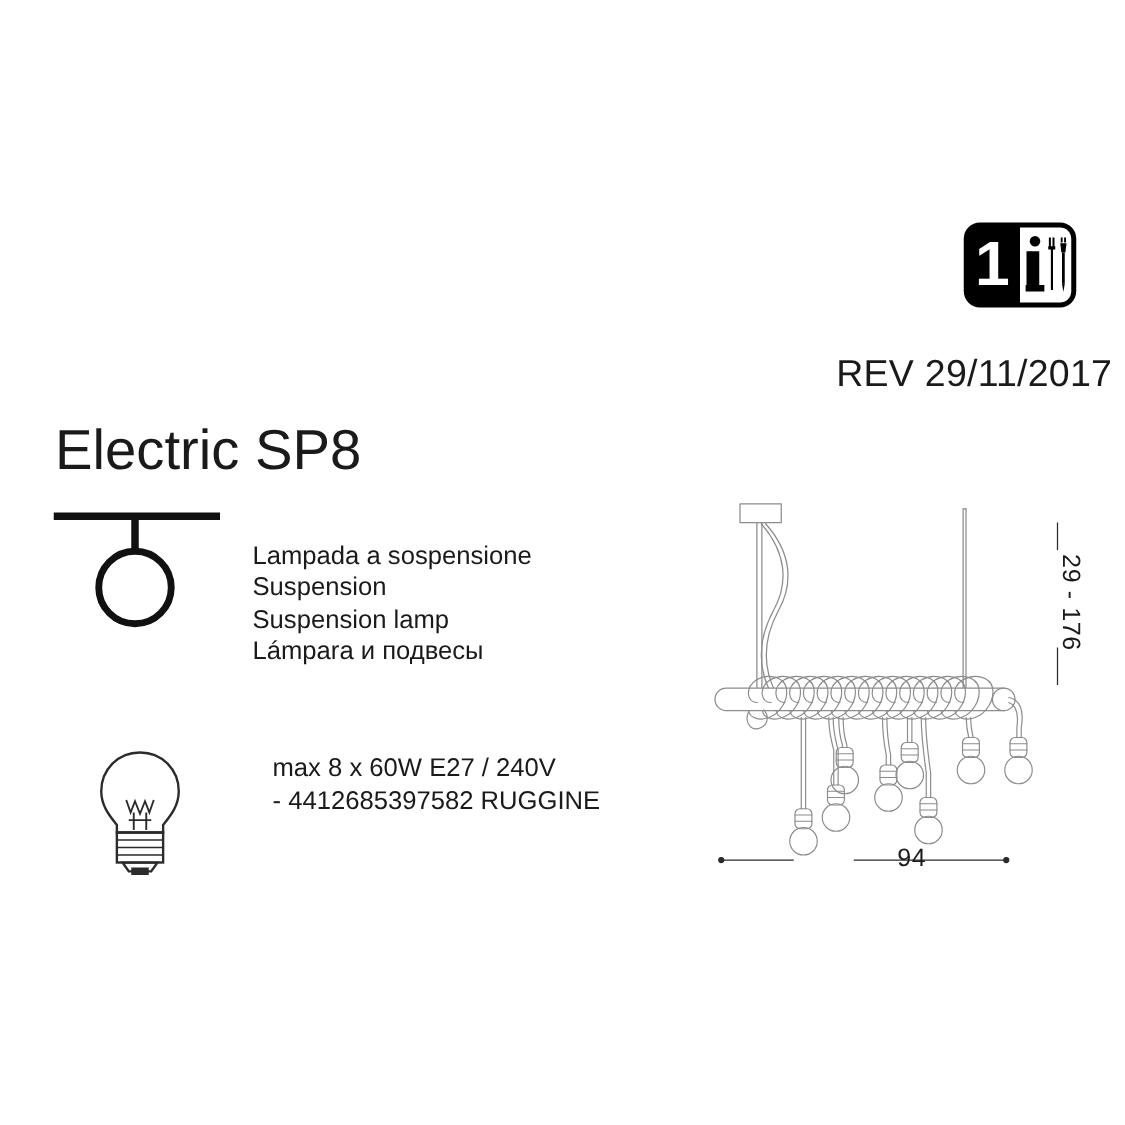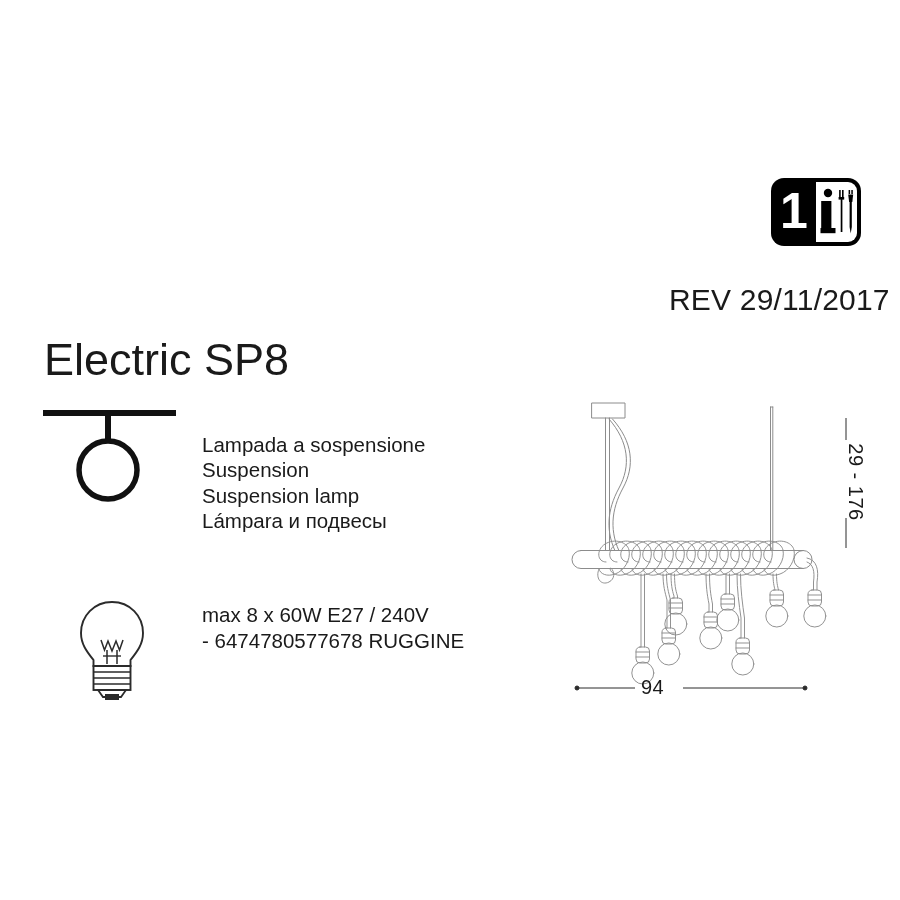--- a/index.html
+++ b/index.html
@@ -117,21 +117,21 @@
     position: absolute;
     left: 74px;
     top: 598px;
     width: 76px;
     height: 105px;
   }
 
   
   #specs {
     position: absolute;
-    left: 202px;
+    left: 218px;
     top: 602px;
     width: 340px;
   }
   #specs .spec-line {
     font-size: 20.5px;
     line-height: 26px;
     white-space: nowrap;
   }
 
   
@@ -156,21 +156,21 @@
     transform: rotate(90deg);
     font-size: 20px;
     white-space: nowrap;
     letter-spacing: 0.5px;
   }
   #dim-width-label {
     position: absolute;
     left: 641px;
     top: 676px;
     width: 100px;
-    text-align: left;
+    text-align: right;
     font-size: 20px;
     letter-spacing: 0.5px;
   }
 </style>
 </head>
 <body>
 
 <div id="sheet">
 
   <div id="badge">
@@ -225,21 +225,21 @@
     <path d="M29 58 L47 58" fill="none" stroke="#2b2b2b" stroke-width="1.4"></path>
 
     <rect x="19.5" y="68" width="37" height="24" fill="none" stroke="#2b2b2b" stroke-width="1.9"></rect>
     <path d="M19.5 74 L56.5 74 M19.5 80 L56.5 80 M19.5 86 L56.5 86" fill="none" stroke="#2b2b2b" stroke-width="1.3"></path>
     <path d="M24 92 L52 92 L47 99 L29 99 Z" fill="none" stroke="#2b2b2b" stroke-width="1.8"></path>
     <rect x="31" y="96" width="14" height="6" fill="#2b2b2b"></rect>
   </svg>
 
   <div id="specs">
     <div class="spec-line">max 8 x 60W E27 / 240V</div>
-    <div class="spec-line">- 6474780577678 RUGGINE</div>
+    <div class="spec-line">- 4412685397582 RUGGINE</div>
   </div>
 
   <svg id="drawing" viewBox="0 0 345 320">
     <g fill="none" stroke="#8c8c8c" stroke-width="1" stroke-linejoin="round" stroke-linecap="round">
 
       <g>
         <rect x="47" y="13" width="33" height="15" fill="#fff" stroke="#8c8c8c"></rect>
       </g>
 
       <g>

